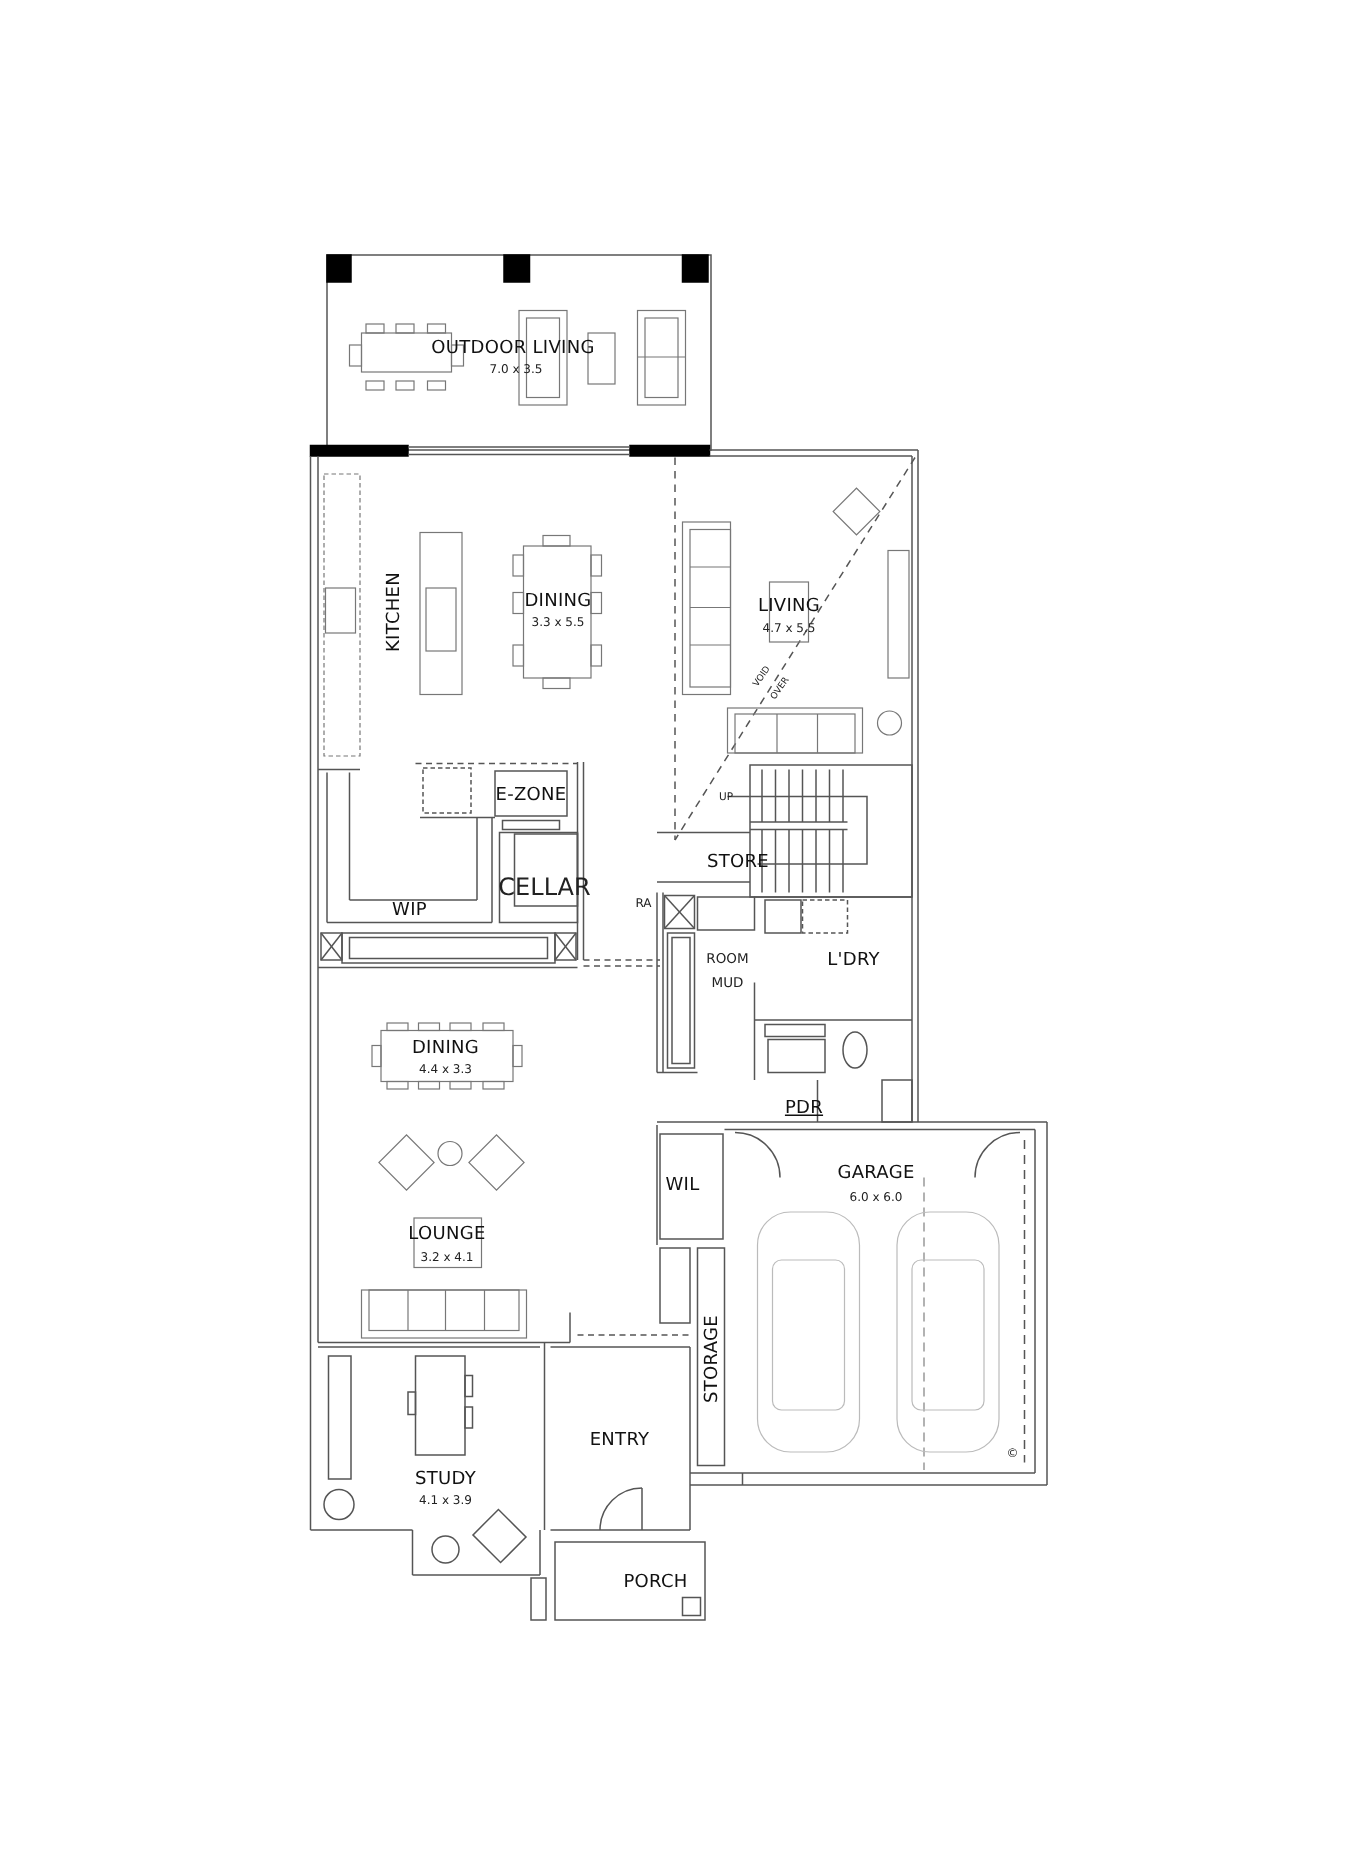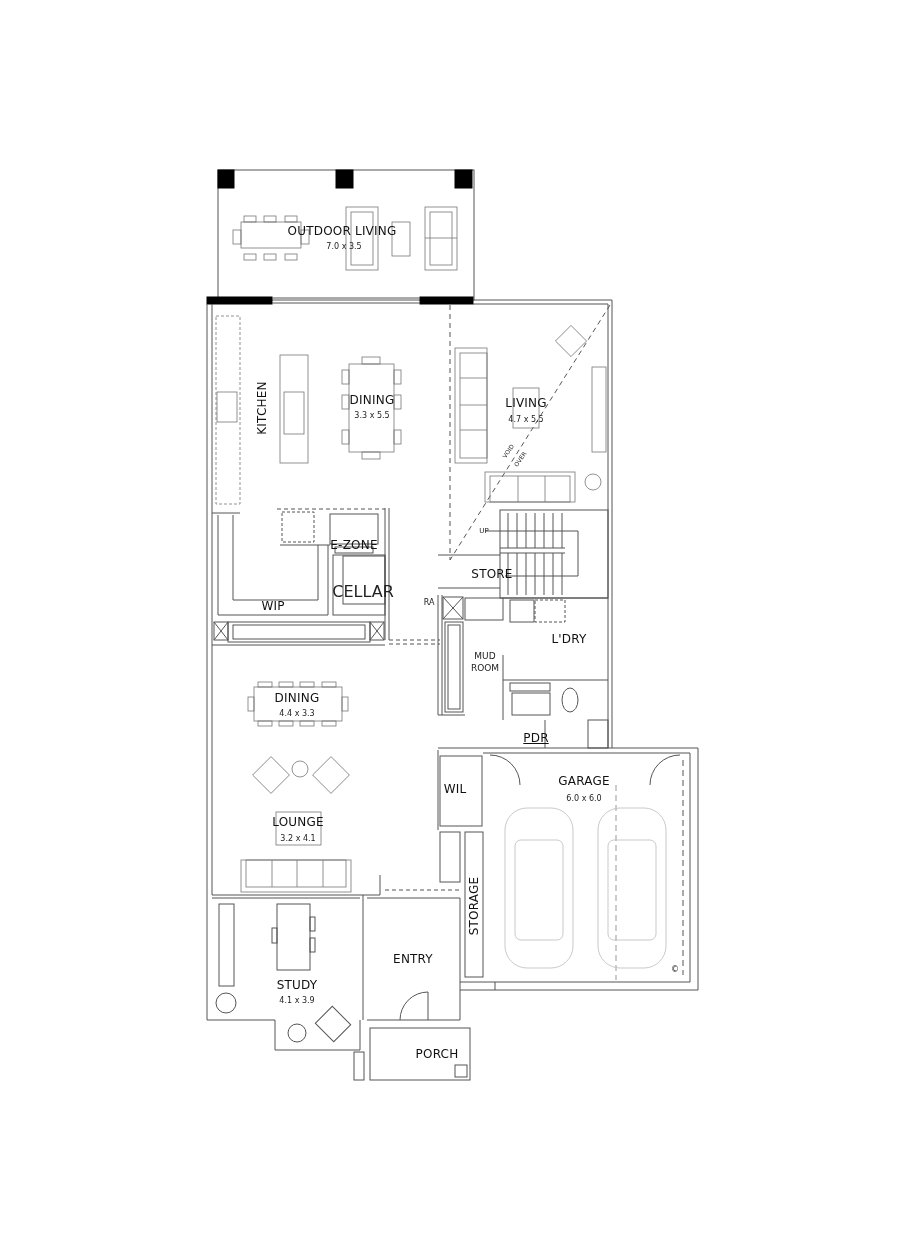--- a/index.html
+++ b/index.html
@@ -255,31 +255,31 @@
 <div class="lbl vert" style="left:262px;top:408px;">KITCHEN</div>
 
 <div class="lbl" style="left:372px;top:400px;">DINING</div>
 <div class="dim" style="left:372px;top:415px;">3.3 x 5.5</div>
 
 <div class="lbl" style="left:526px;top:403px;">LIVING</div>
 <div class="dim" style="left:526px;top:419px;">4.7 x 5.5</div>
 <div class="dim diag" style="left:508px;top:451px;">VOID</div>
 <div class="dim diag" style="left:520px;top:459px;">OVER</div>
 
-<div class="lbl" style="left:354px;top:529px;margin-top:16px;">E-ZONE</div>
+<div class="lbl" style="left:354px;top:529px;">E-ZONE</div>
 <div class="lbl" style="left:273px;top:606px;">WIP</div>
 <div class="dim" style="left:363px;top:591px;font-size:16px;">CELLAR</div>
 
 <div class="lbl" style="left:492px;top:574px;">STORE</div>
 <div class="dim small" style="left:484px;top:531px;">UP</div>
 <div class="dim" style="left:429px;top:602px;">RA</div>
 
 <div class="lbl" style="left:569px;top:639px;">L'DRY</div>
 <div class="dim" style="left:485px;top:656px;font-size:9px;">MUD</div>
-<div class="dim" style="left:485px;top:668px;font-size:9px;">ROOM</div>
+<div class="dim" style="left:485px;top:640px;font-size:9px;">ROOM</div>
 <div class="lbl" style="left:536px;top:738px;text-decoration:underline;">PDR</div>
 
 <div class="lbl" style="left:297px;top:698px;">DINING</div>
 <div class="dim" style="left:297px;top:713px;">4.4 x 3.3</div>
 
 <div class="lbl" style="left:298px;top:822px;">LOUNGE</div>
 <div class="dim" style="left:298px;top:838px;">3.2 x 4.1</div>
 
 <div class="lbl" style="left:455px;top:789px;">WIL</div>
 <div class="lbl" style="left:584px;top:781px;">GARAGE</div>

